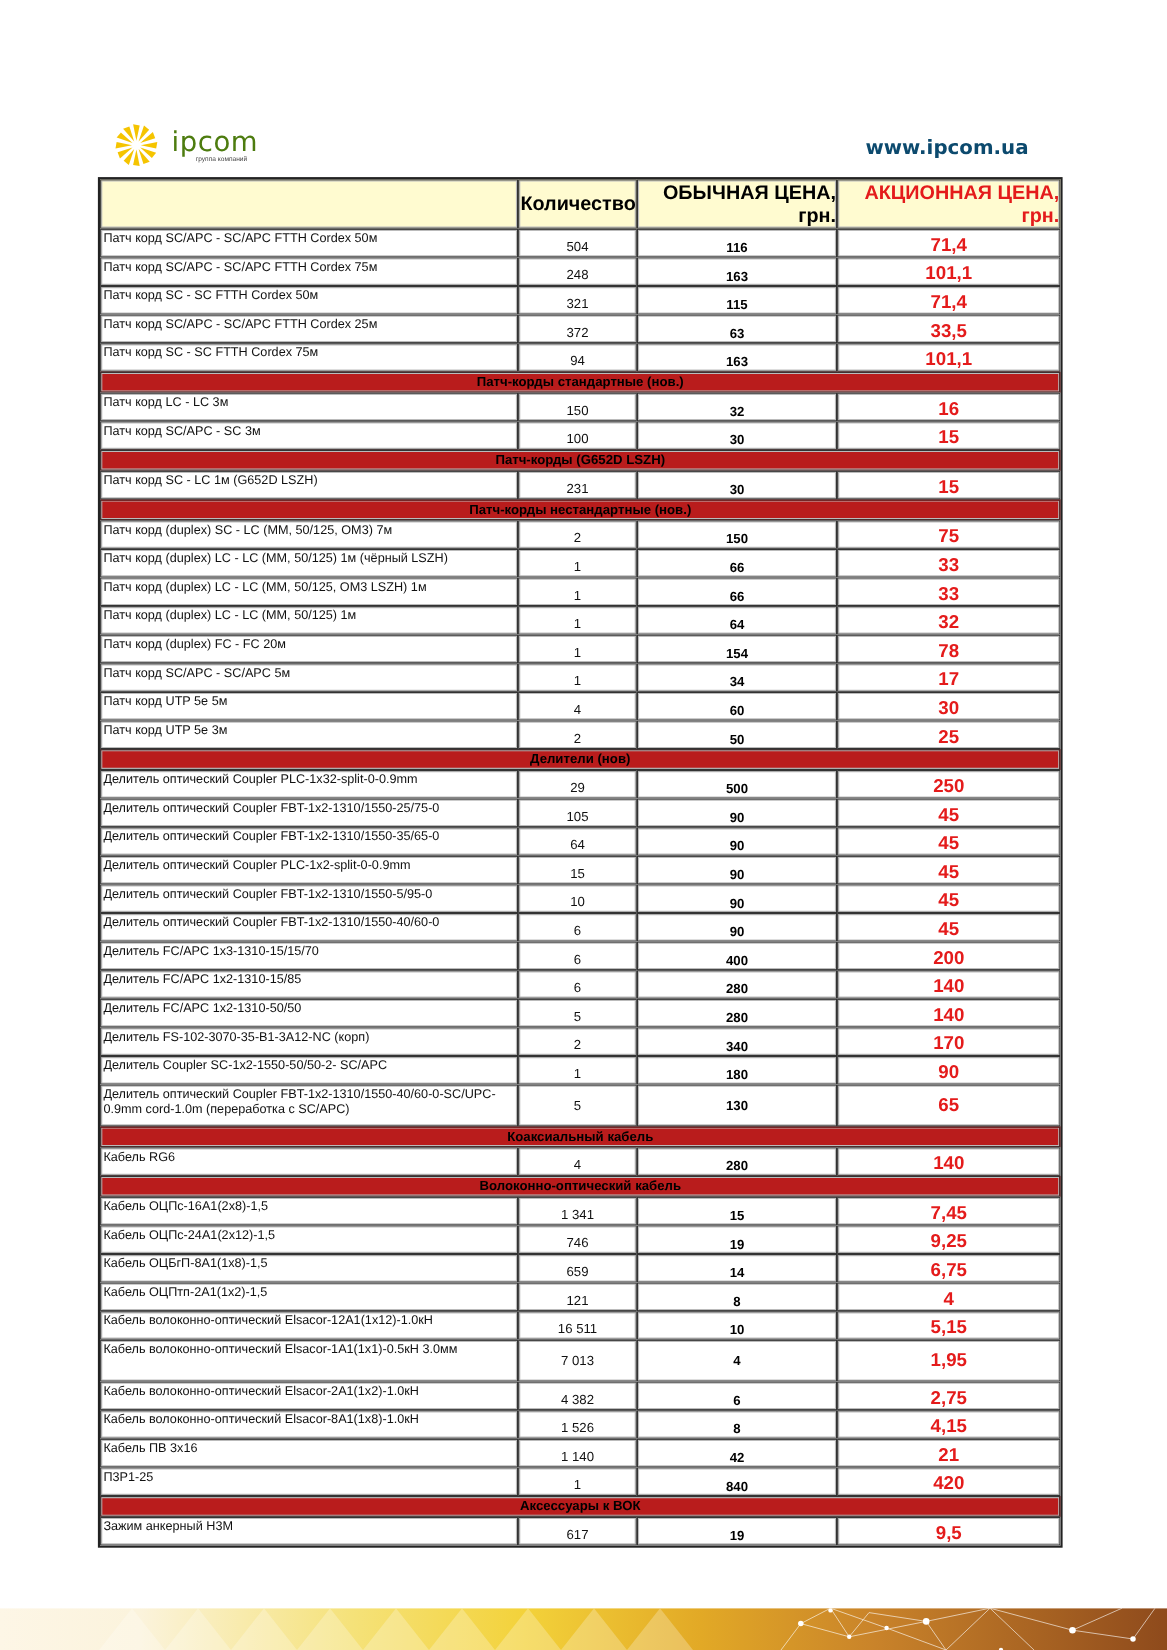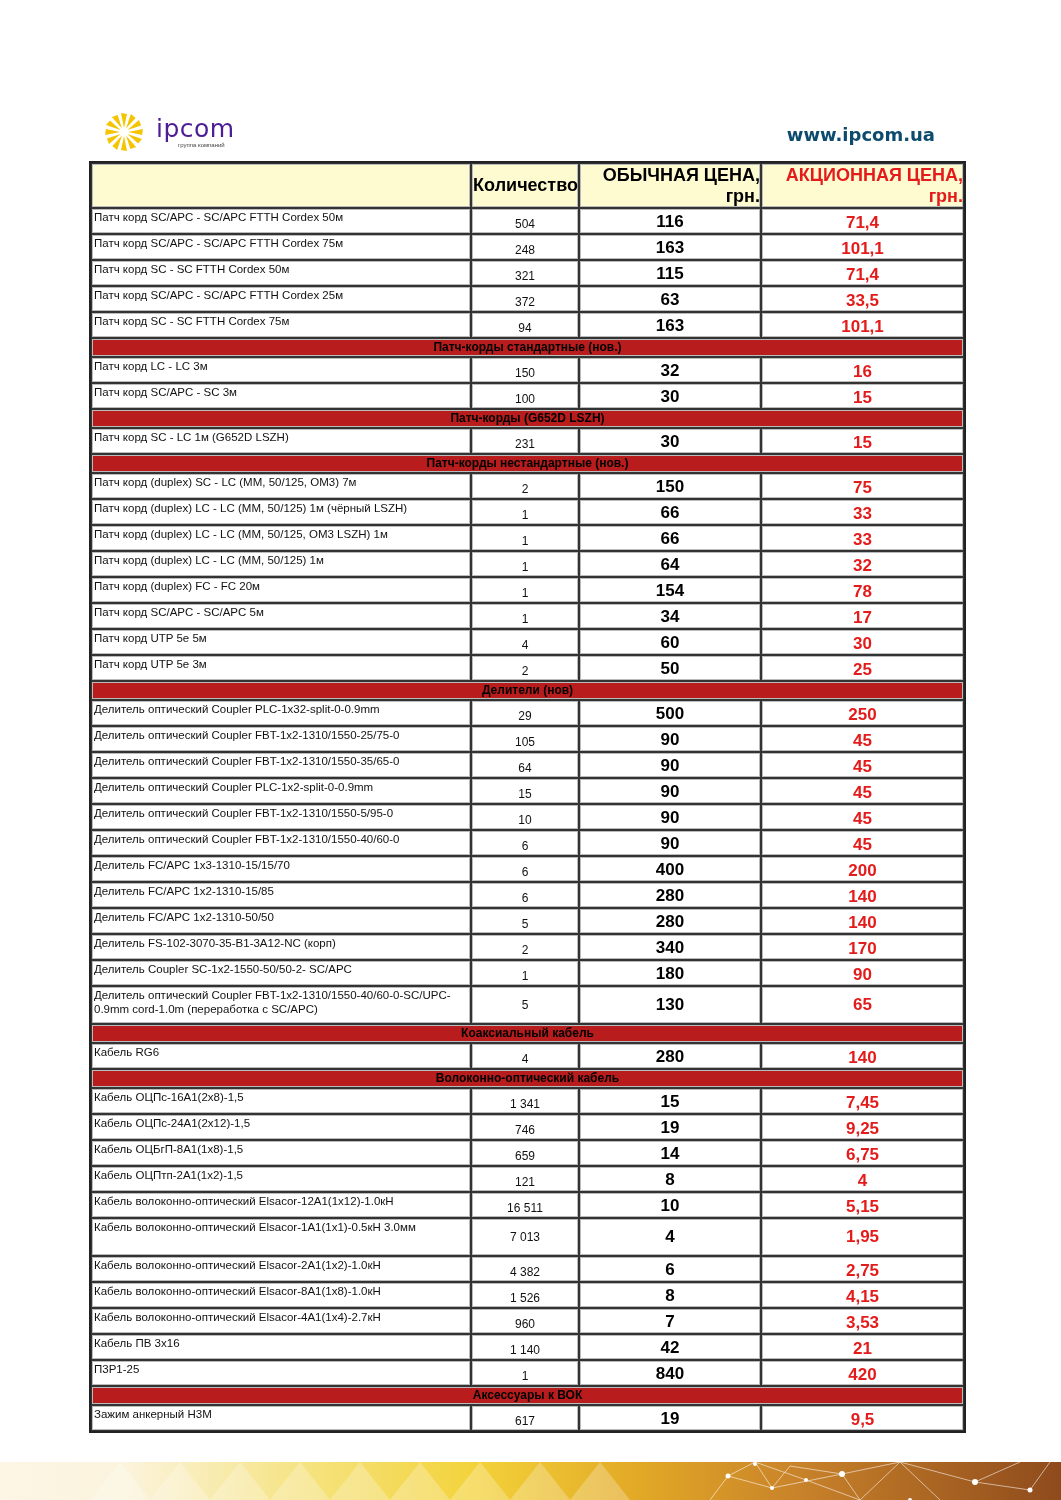--- a/index.html
+++ b/index.html
@@ -1,34 +1,34 @@
 <!DOCTYPE html>
 <html><head>
 <meta charset="utf-8">
 <style>
   html,body{margin:0;padding:0;background:#fff;}
   body{width:1061px;height:1500px;position:relative;overflow:hidden;font-family:"Liberation Sans",sans-serif;}
   .logo{position:absolute;left:102px;top:112px;display:flex;align-items:center;}
   .logo svg{display:block;}
   .logo-text{margin-left:6px;line-height:1;}
-  .logo-name{font-family:"DejaVu Sans",sans-serif;font-size:25px;color:#4c1d95;letter-spacing:0.5px;font-weight:normal;}
+  .logo-name{font-family:"DejaVu Sans",sans-serif;font-size:25px;color:#4d7c0f;letter-spacing:0.5px;font-weight:normal;}
   .logo-sub{font-size:6px;color:#444;margin-top:1px;margin-left:22px;}
   .site{position:absolute;right:126px;top:124px;font-family:"DejaVu Sans",sans-serif;font-weight:bold;font-size:18px;color:#0c4a6e;}
   .tablewrap{position:absolute;left:89px;top:161px;width:877px;border:2px solid #222;box-sizing:border-box;}
   table{border-collapse:separate;border-spacing:0;width:100%;table-layout:fixed;}
   td{border:1px solid #333;box-shadow:inset 0 0 0 1px #bbb;padding:0;font-family:"Liberation Sans",sans-serif;}
   col.c1{width:380px;} col.c2{width:108px;} col.c3{width:182px;} col.c4{width:203px;}
   tr.head td{background:#fffbd0;height:43px;font-weight:bold;font-size:18px;text-align:right;vertical-align:middle;}
   tr.head td.promo{color:#e41b1b;}
   tr.sec td{background:#b91c1c;height:17px;font-weight:bold;font-size:12px;text-align:center;line-height:17px;}
   tr.row td{height:22px;background:#fff;}
   tr.row.tall td{height:34px;}
   td.name{font-size:11.5px;vertical-align:top;padding:1px 2px;line-height:14px;color:#111;}
   td.qty{font-size:12px;text-align:center;vertical-align:bottom;padding-bottom:2px;color:#111;}
-  td.price{font-size:17px;font-weight:bold;text-align:center;vertical-align:bottom;padding-bottom:1px;color:#000;}
+  td.price{font-size:12px;font-weight:bold;text-align:center;vertical-align:bottom;padding-bottom:1px;color:#000;}
   td.promo-p{font-size:17px;font-weight:bold;text-align:center;vertical-align:bottom;color:#e41b1b;}
   tr.row.tall td.qty, tr.row.tall td.price, tr.row.tall td.promo-p{vertical-align:middle;padding-bottom:0;}
   .footer{position:absolute;left:0;bottom:0;width:1061px;height:38px;}
 </style>
 </head>
 <body>
 
 <div class="logo">
   <svg width="48" height="40" viewBox="0 0 48 40">
     <g transform="translate(22,20)" fill="#f5c400">
@@ -301,26 +301,20 @@
           <td class="name">Кабель волоконно-оптический Elsacor-2A1(1x2)-1.0кН</td>
           <td class="qty">4 382</td>
           <td class="price">6</td>
           <td class="promo-p">2,75</td>
         </tr>
         <tr class="row">
           <td class="name">Кабель волоконно-оптический Elsacor-8A1(1x8)-1.0кН</td>
           <td class="qty">1 526</td>
           <td class="price">8</td>
           <td class="promo-p">4,15</td>
-        </tr>
-        <tr class="row">
-          <td class="name">Кабель волоконно-оптический Elsacor-4A1(1x4)-2.7кН</td>
-          <td class="qty">960</td>
-          <td class="price">7</td>
-          <td class="promo-p">3,53</td>
         </tr>
         <tr class="row">
           <td class="name">Кабель ПВ 3х16</td>
           <td class="qty">1 140</td>
           <td class="price">42</td>
           <td class="promo-p">21</td>
         </tr>
         <tr class="row">
           <td class="name">П3Р1-25</td>
           <td class="qty">1</td>

